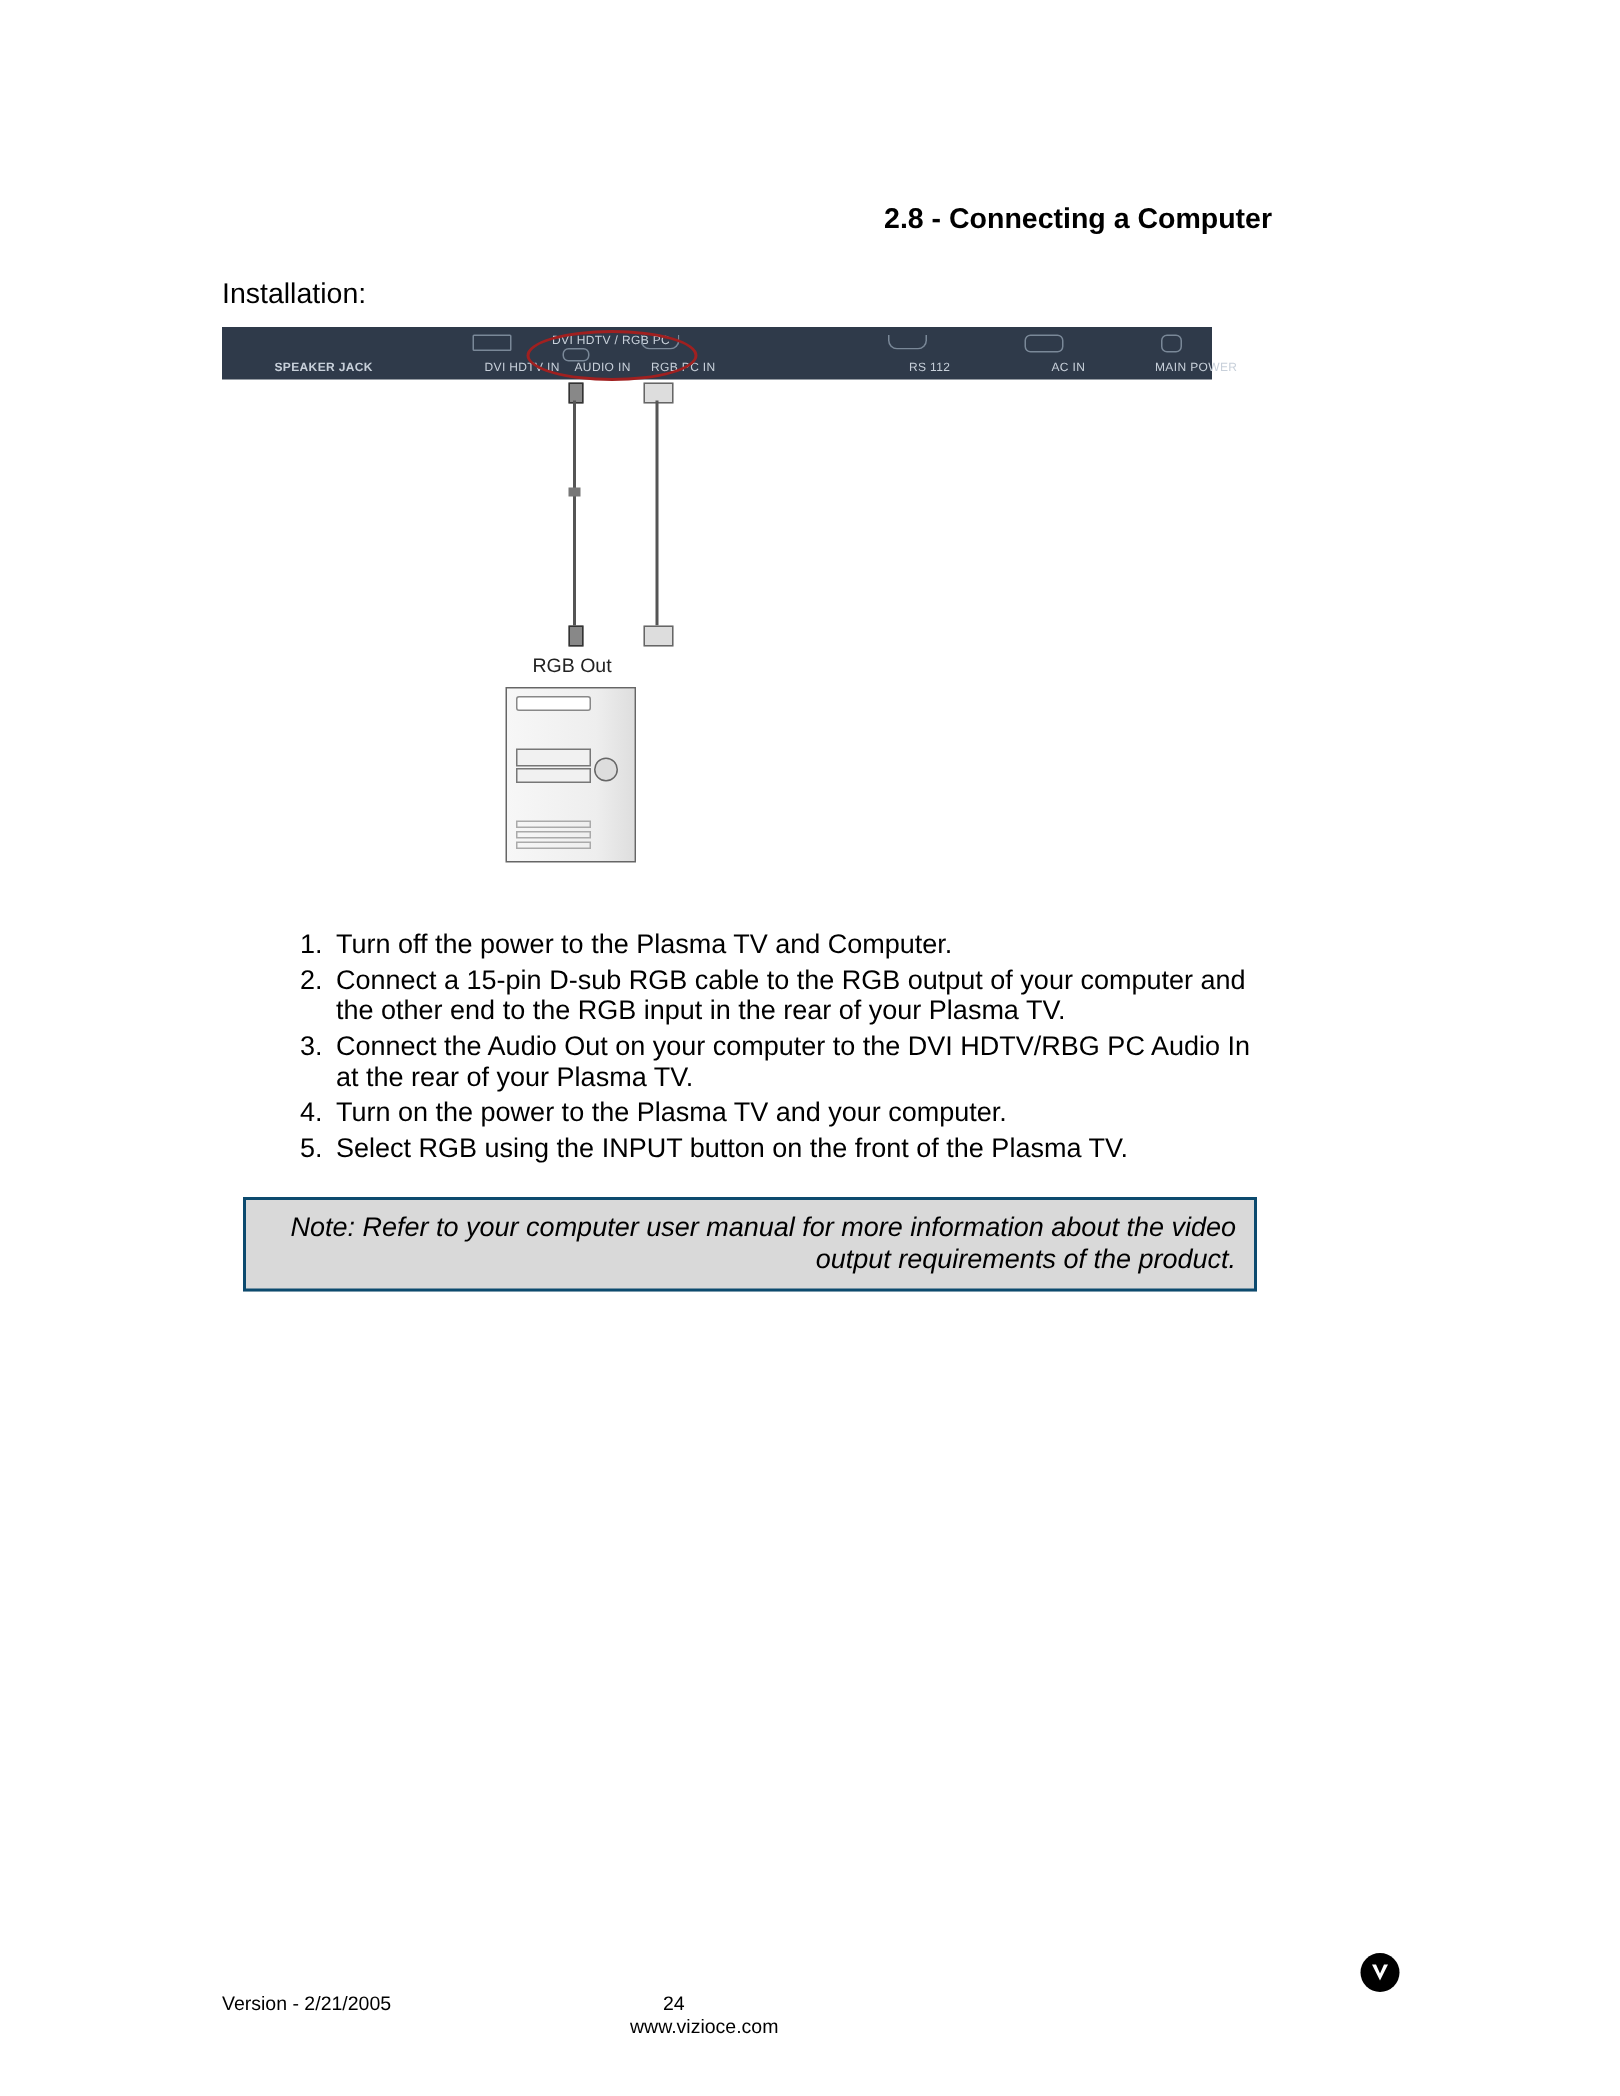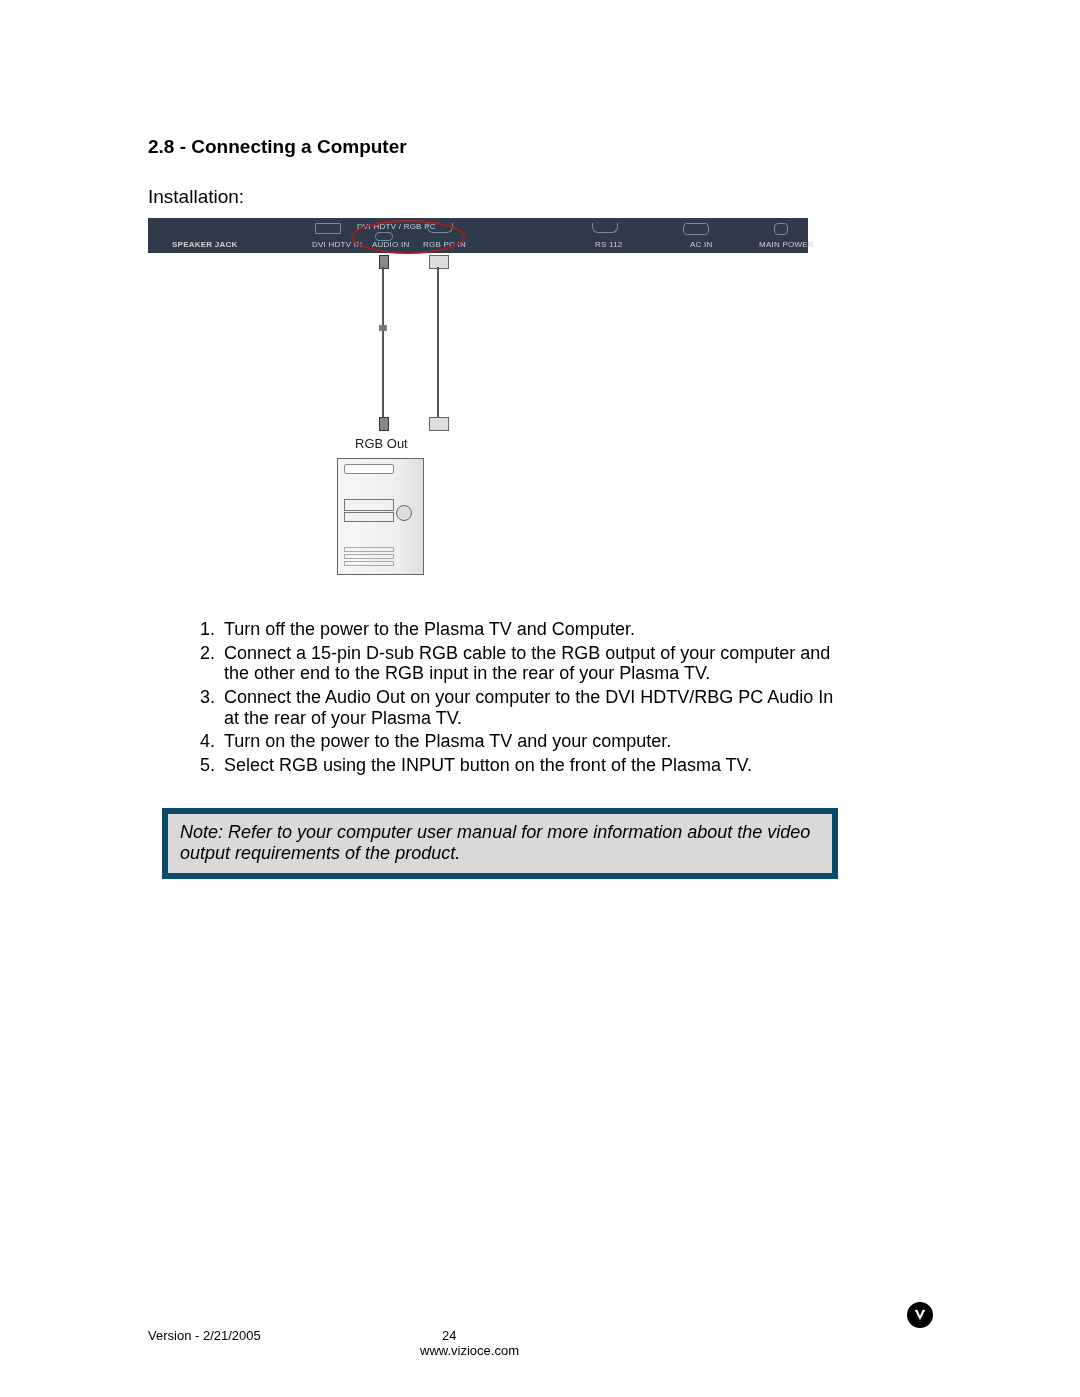--- a/index.html
+++ b/index.html
@@ -6,34 +6,35 @@
   .page{
     width:1080px;height:1397px;
     position:relative;
     font-family:Arial,Helvetica,sans-serif;
     color:#000;
   }
   .content{
     position:absolute;
     left:148px;top:136px;width:700px;
   }
-  .h1{font-size:19px;font-weight:bold;margin-bottom:28px;}
+  .h1{font-size:19px;font-weight:bold;margin-bottom:28px;text-align:right;}
   .h2{font-size:19px;font-weight:normal;margin-bottom:10px;}
   .panel{
     width:660px;height:35px;
     background:#2f3a4a;
     position:relative;
     color:#c8d0da;
     font-size:8px;
     letter-spacing:.03em;
   }
   .panel-label{
     position:absolute;bottom:4px;
     text-align:left;
     white-space:nowrap;
+    margin-left:11px;
   }
   .port-glyph{
     width:24px;height:9px;border:1px solid #7a8898;border-radius:1px;
     position:absolute;top:5px;
   }
   .port-small{width:16px;}
   .port-round{border-radius:4px;}
   .port-arc{border-radius:0 0 6px 6px;border-top:none;}
   .ellipse{
     position:absolute;
@@ -83,29 +84,30 @@
 
   ol.steps{
     margin:20px 0 0 0;
     padding-left:72px;
     font-size:18px;
     line-height:1.15;
   }
   ol.steps li{padding:1px 0 2px 4px;}
 
   .note{
-    margin:30px 0 0 14px;
+    margin:20px 0 0 14px;
     width:676px;
-    border:6px solid #0c4a6e;
+    border:2px solid #0c4a6e;
     background:#d9d9d9;
     padding:8px 12px 10px;
     font-size:18px;
     font-style:italic;
     line-height:1.15;
     box-sizing:border-box;
+    text-align:right;
   }
 
   .footer{
     position:absolute;left:148px;bottom:69px;
     width:700px;font-size:13px;
     color:#000;
   }
   .footer .ver{position:absolute;left:0;top:0;text-align:right;}
   .footer .pg{position:absolute;left:294px;top:0;}
   .footer .url{position:absolute;left:272px;top:15px;}

